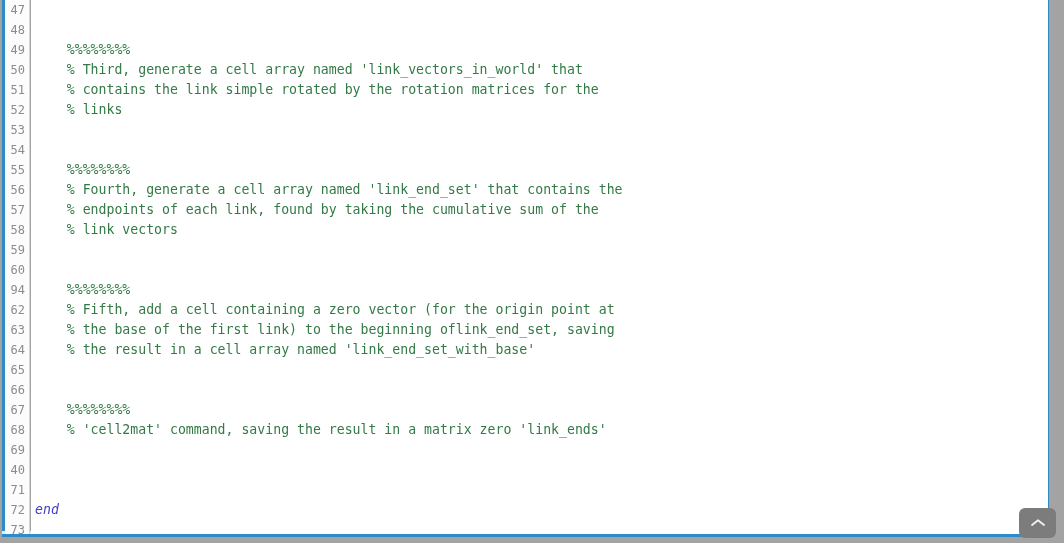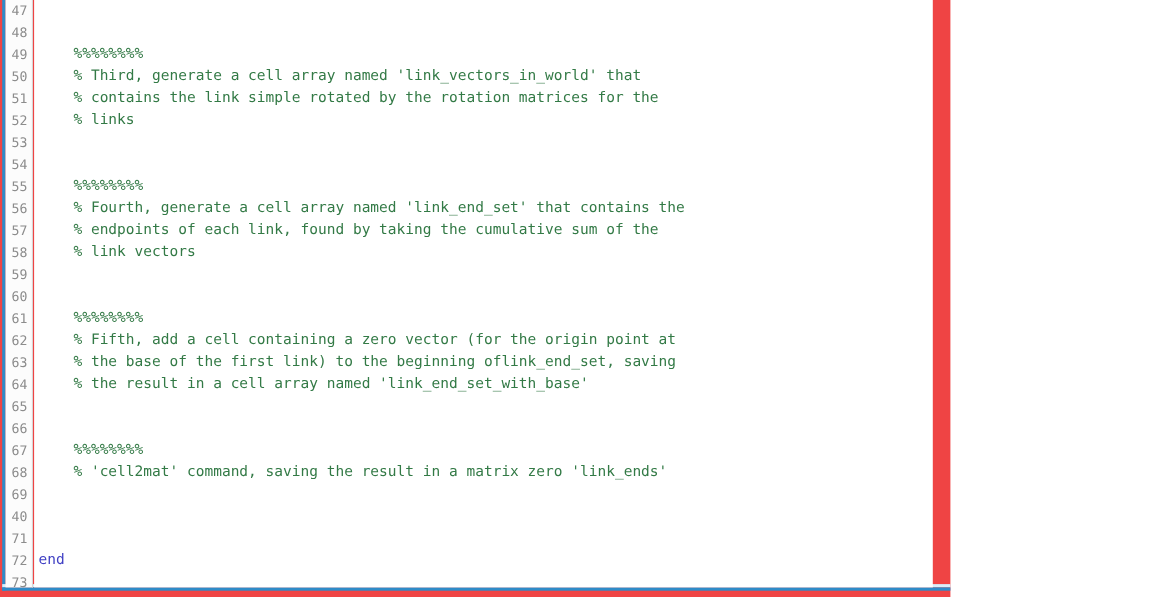--- a/index.html
+++ b/index.html
@@ -7,24 +7,24 @@
     margin: 0;
     padding: 0;
     background: #ffffff;
   }
   body {
     font-family: "DejaVu Sans Mono", monospace;
   }
 
   .editor-frame {
     position: relative;
-    width: 864px;
+    width: 1064px;
     height: 543px;
     box-sizing: border-box;
-    background: #ef4444;
+    background: #a3a3a3;
     overflow: hidden;
   }
 
   
   .border-left {
     position: absolute;
     left: 2px;
     top: 0;
     width: 3px;
     height: 537px;
@@ -95,21 +95,21 @@
 
   .code-area .line-row {
     padding-left: 4px;
     font-size: 13.2px;
     font-family: "DejaVu Sans Mono", monospace;
     letter-spacing: 0px;
     color: #000000;
   }
 
   .tok-comment { color: #337a46; }
-  .tok-keyword { color: #4141c4; }
+  .tok-keyword { color: #4141c4; font-style: italic; }
 
   
   .scroll-top-btn {
     position: absolute;
     left: 1019px;
     top: 508px;
     width: 37px;
     height: 30px;
     background: #7c7c7c;
     border-radius: 6px;
@@ -141,21 +141,21 @@
       <div class="line-row">51</div>
       <div class="line-row">52</div>
       <div class="line-row">53</div>
       <div class="line-row">54</div>
       <div class="line-row">55</div>
       <div class="line-row">56</div>
       <div class="line-row">57</div>
       <div class="line-row">58</div>
       <div class="line-row">59</div>
       <div class="line-row">60</div>
-      <div class="line-row">61</div>
+      <div class="line-row">94</div>
       <div class="line-row">62</div>
       <div class="line-row">63</div>
       <div class="line-row">64</div>
       <div class="line-row">65</div>
       <div class="line-row">66</div>
       <div class="line-row">67</div>
       <div class="line-row">68</div>
       <div class="line-row">69</div>
       <div class="line-row">40</div>
       <div class="line-row">71</div>

